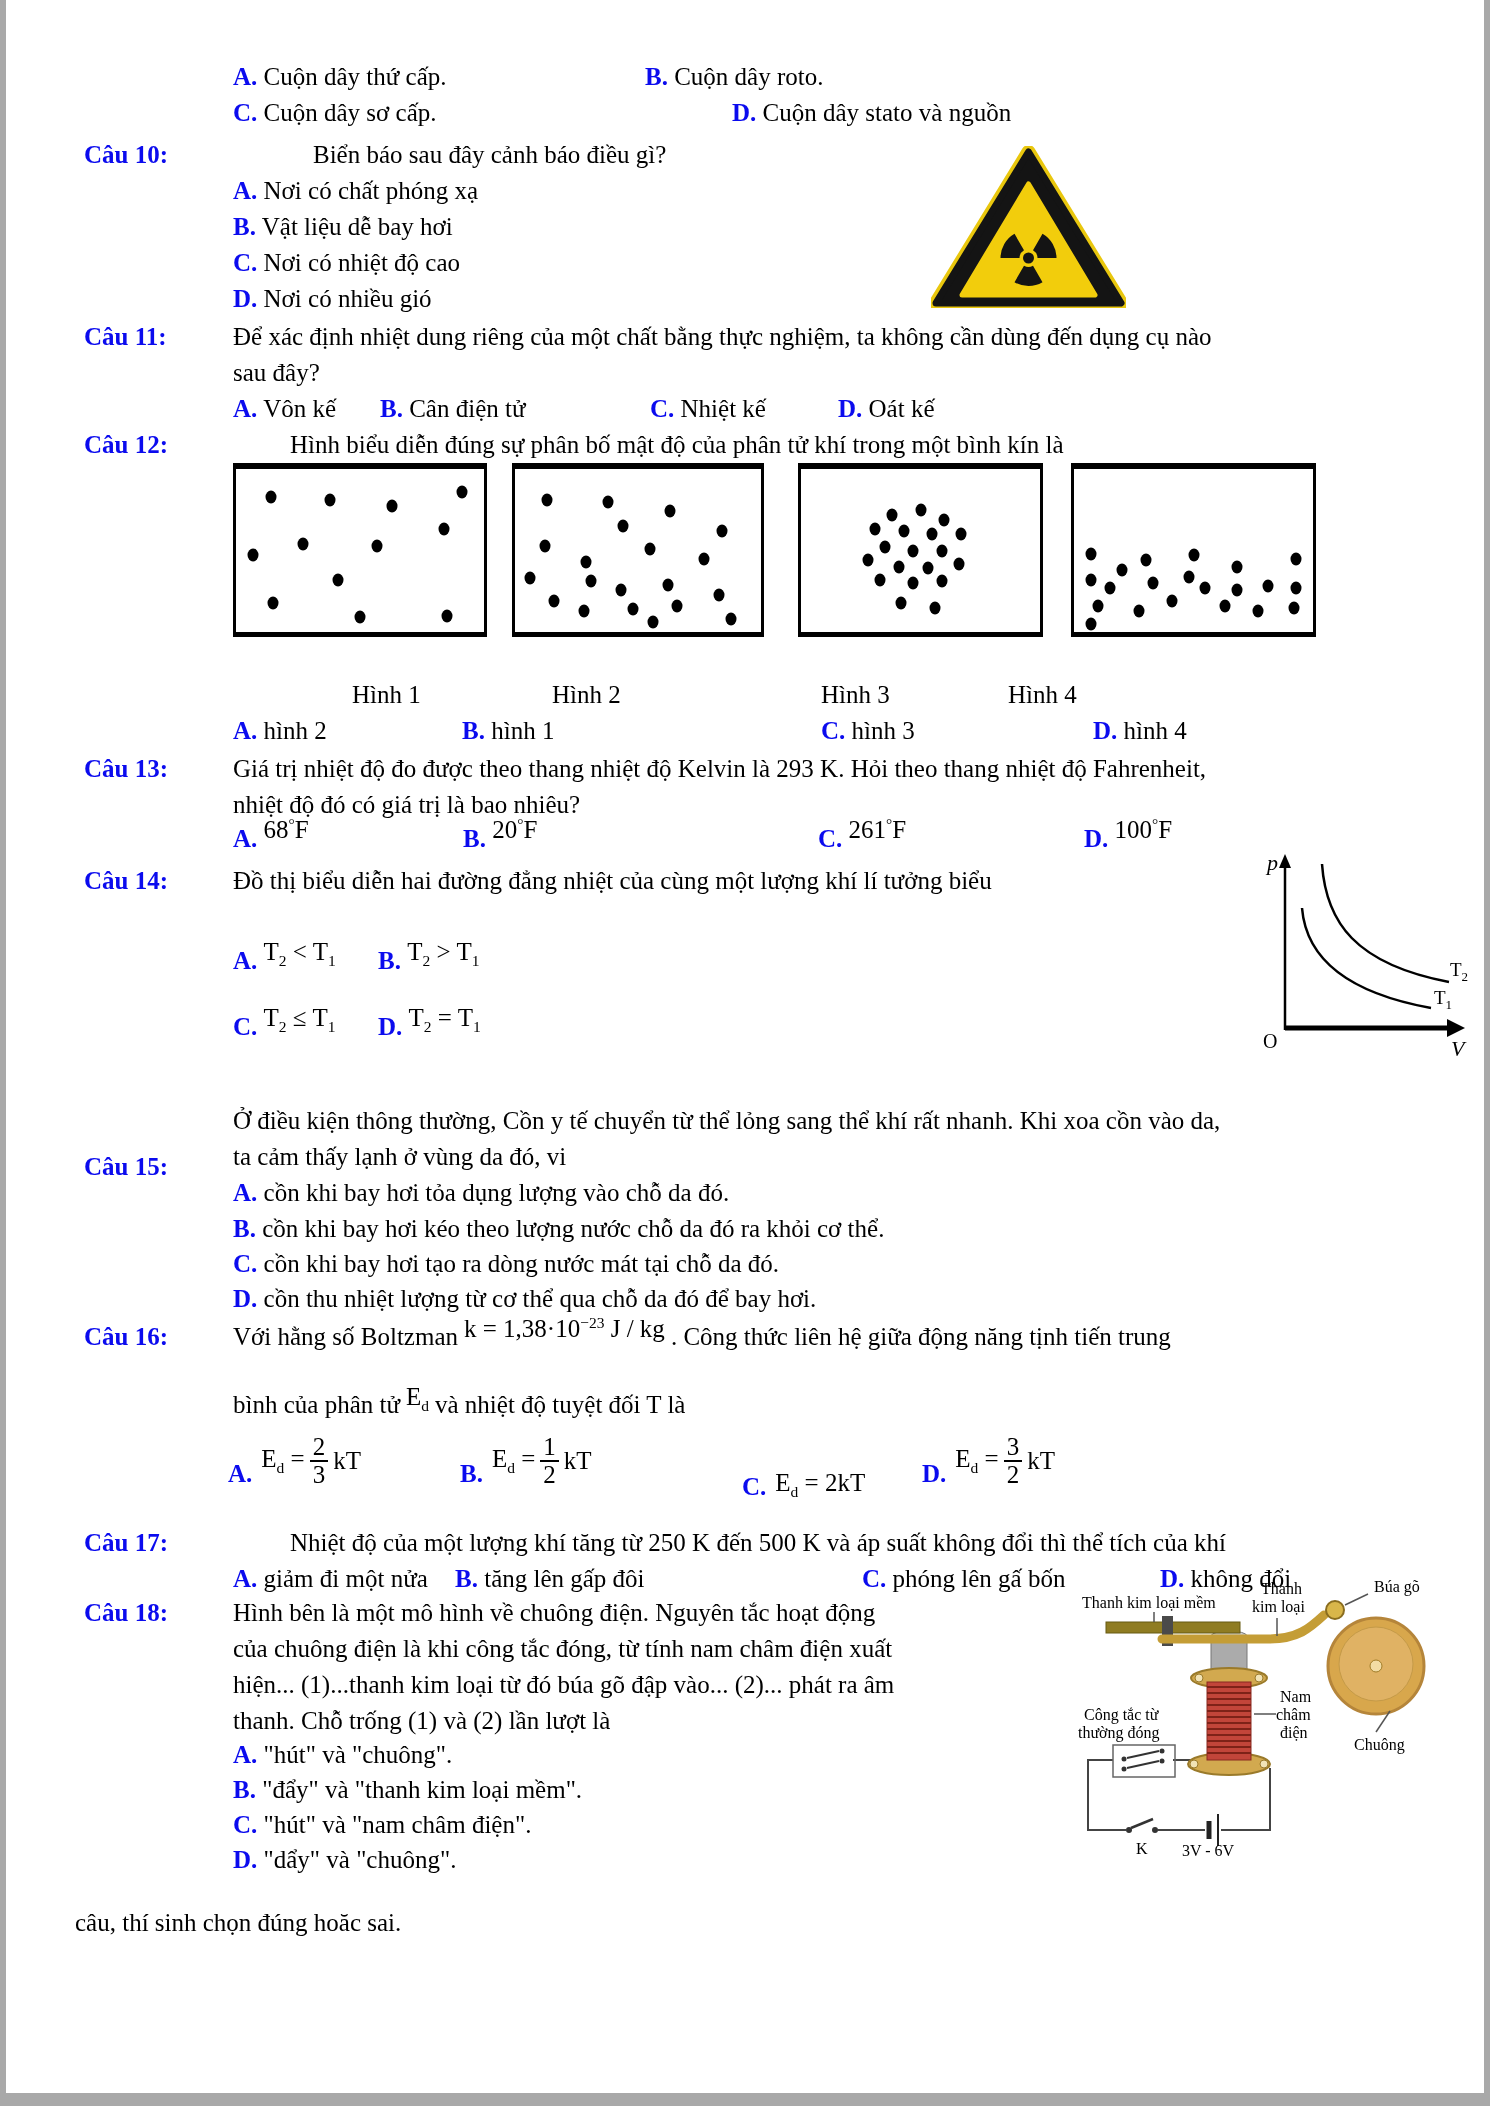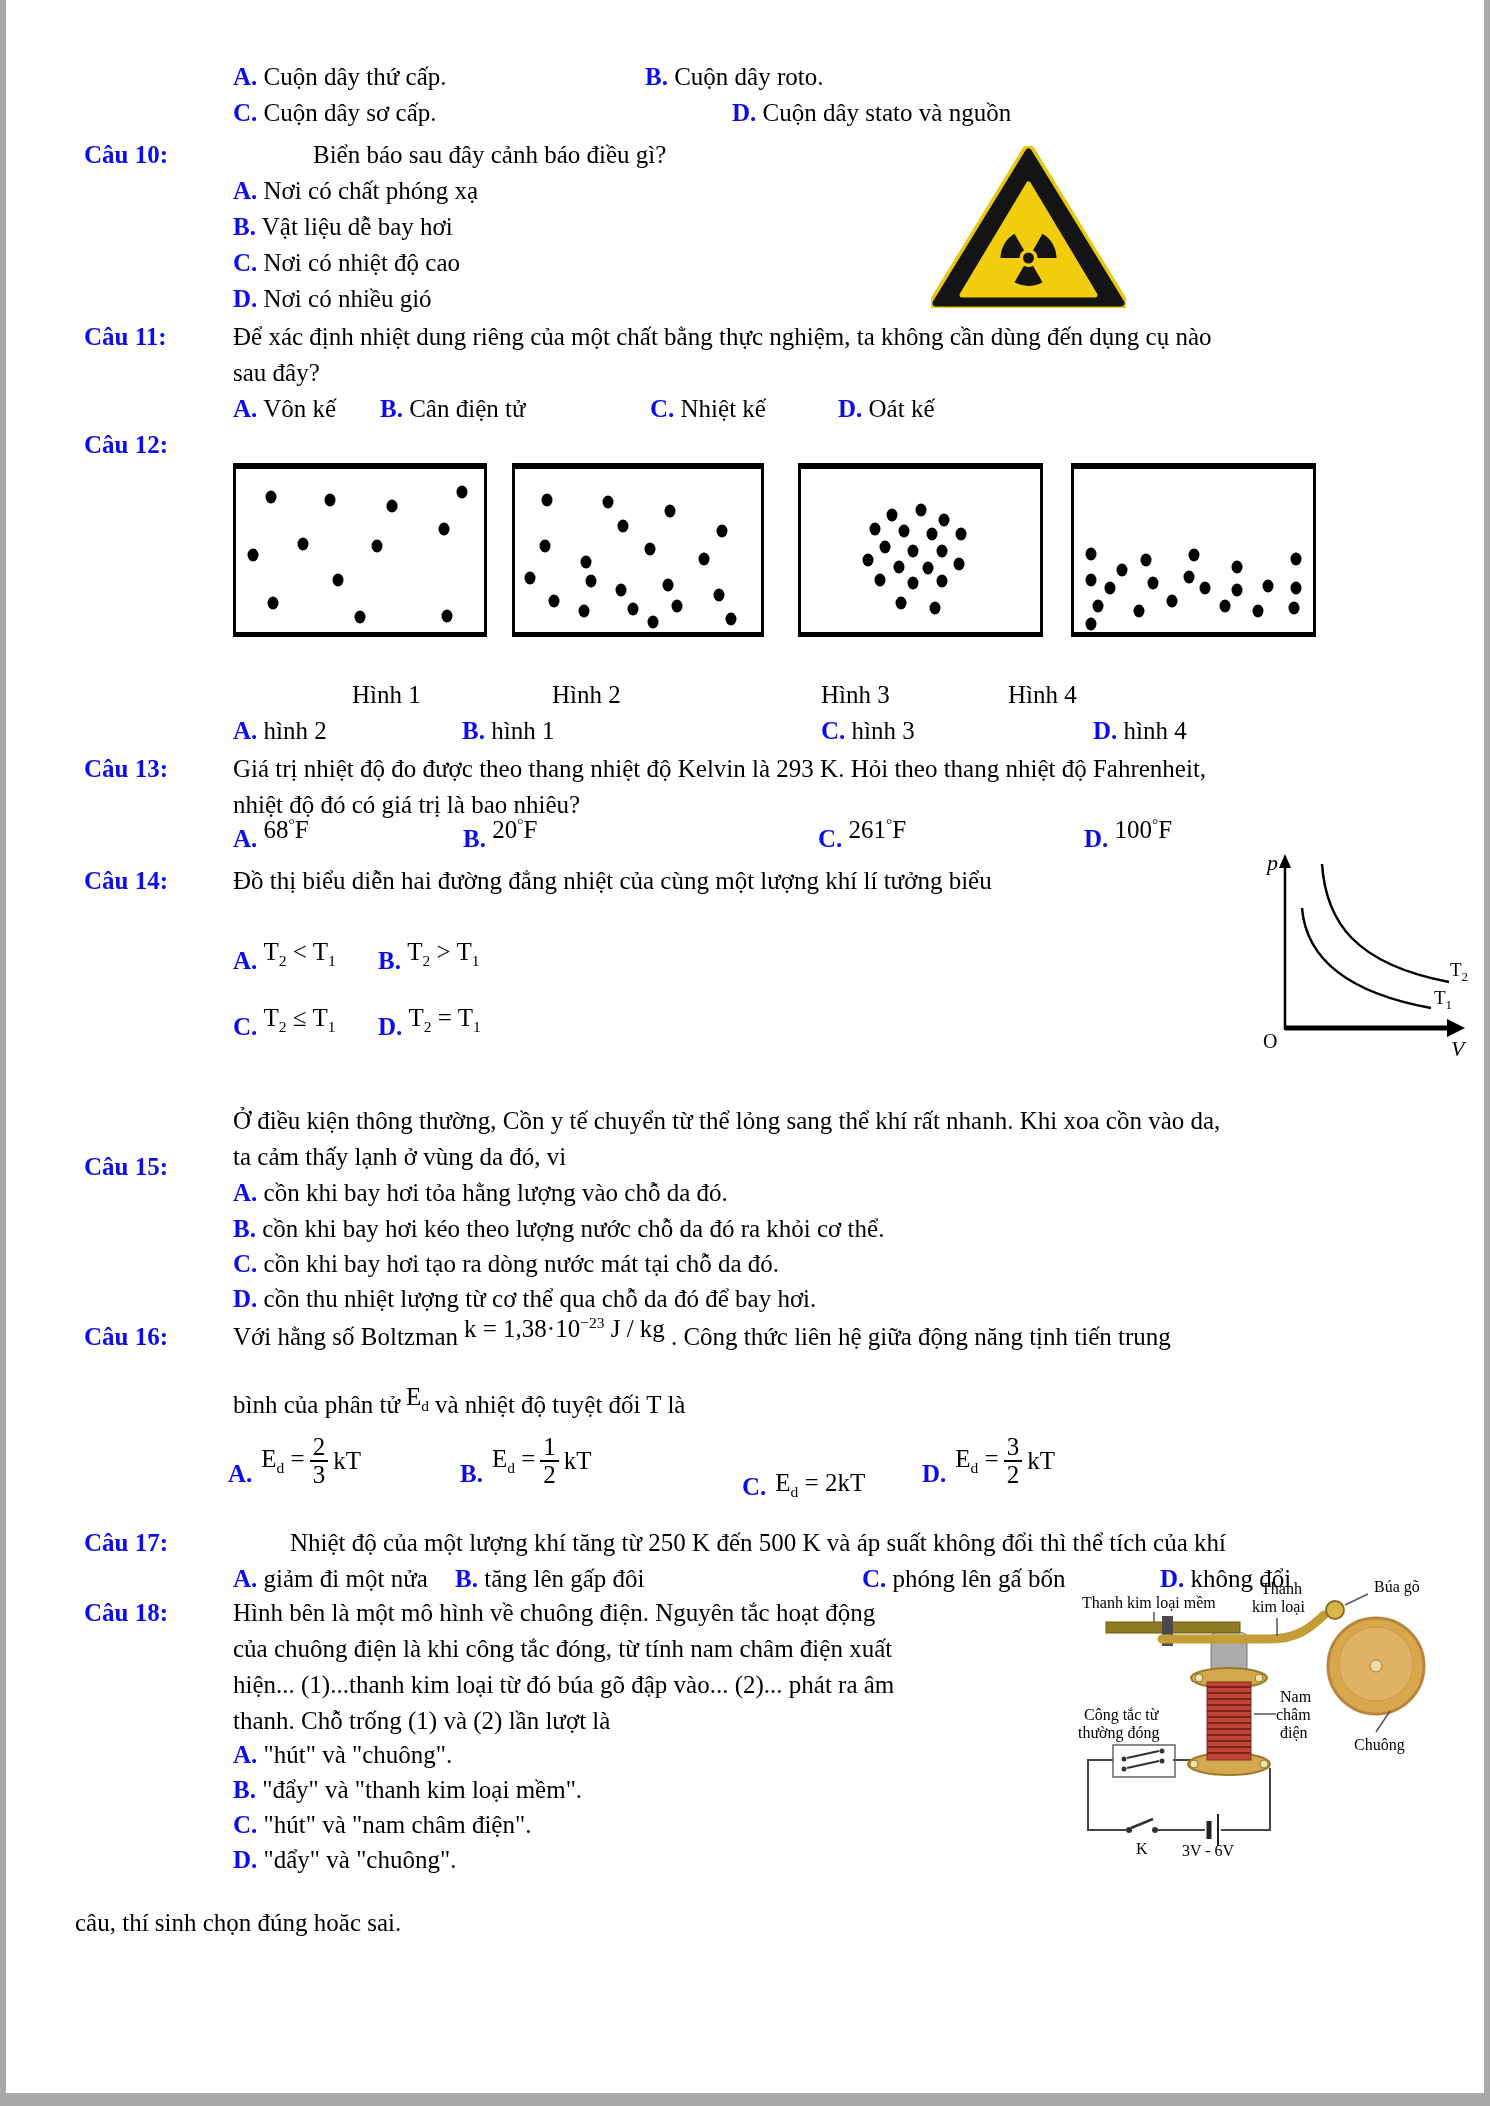--- a/index.html
+++ b/index.html
@@ -52,20 +52,21 @@
 
   <div class="t" style="left:84px;top:322px"><span class="lbl">Câu 11:</span></div>
   <div class="t" style="left:233px;top:322px">Để xác định nhiệt dung riêng của một chất bằng thực nghiệm, ta không cần dùng đến dụng cụ nào</div>
   <div class="t" style="left:233px;top:358px">sau đây?</div>
   <div class="t" style="left:233px;top:394px"><span class="ol">A.</span> <span>Vôn kế</span></div>
   <div class="t" style="left:380px;top:394px"><span class="ol">B.</span> <span>Cân điện tử</span></div>
   <div class="t" style="left:650px;top:394px"><span class="ol">C.</span> <span>Nhiệt kế</span></div>
   <div class="t" style="left:838px;top:394px"><span class="ol">D.</span> <span>Oát kế</span></div>
 
   <div class="t" style="left:84px;top:430px"><span class="lbl">Câu 12:</span></div>
+  <div class="t" style="left:290px;top:430px">Hình biểu diễn đúng sự phân bố mật độ của phân tử khí trong một bình kín là</div>
 
   <div class="gasbox" style="left:233px;top:463px;width:248px">
       <div class="dot" style="left: 14%; top: 17%;"></div>
       <div class="dot" style="left: 38%; top: 19%;"></div>
       <div class="dot" style="left: 63%; top: 23%;"></div>
       <div class="dot" style="left: 91%; top: 14%;"></div>
       <div class="dot" style="left: 84%; top: 37%;"></div>
       <div class="dot" style="left: 27%; top: 46%;"></div>
       <div class="dot" style="left: 57%; top: 47%;"></div>
       <div class="dot" style="left: 7%; top: 53%;"></div>
@@ -176,21 +177,21 @@
     <text x="42" y="20" font-size="22" font-style="italic">p</text>
     <text x="38" y="198" font-size="20">O</text>
     <text x="226" y="206" font-size="22" font-style="italic">V</text>
     <text x="225" y="126" font-size="19"><tspan>T</tspan><tspan dy="5" font-size="13">2</tspan></text>
     <text x="209" y="154" font-size="19"><tspan>T</tspan><tspan dy="5" font-size="13">1</tspan></text>
   </svg>
 
   <div class="t" style="left:84px;top:1152px"><span class="lbl">Câu 15:</span></div>
   <div class="t" style="left:233px;top:1106px">Ở điều kiện thông thường, Cồn y tế chuyển từ thể lỏng sang thể khí rất nhanh. Khi xoa cồn vào da,</div>
   <div class="t" style="left:233px;top:1142px">ta cảm thấy lạnh ở vùng da đó, vi</div>
-  <div class="t" style="left:233px;top:1178px"><span class="ol">A.</span> <span>cồn khi bay hơi tỏa hằng lượng vào chỗ da đó.</span></div>
+  <div class="t" style="left:233px;top:1178px"><span class="ol">A.</span> <span>cồn khi bay hơi tỏa dụng lượng vào chỗ da đó.</span></div>
   <div class="t" style="left:233px;top:1214px"><span class="ol">B.</span> <span>cồn khi bay hơi kéo theo lượng nước chỗ da đó ra khỏi cơ thể.</span></div>
   <div class="t" style="left:233px;top:1249px"><span class="ol">C.</span> <span>cồn khi bay hơi tạo ra dòng nước mát tại chỗ da đó.</span></div>
   <div class="t" style="left:233px;top:1284px"><span class="ol">D.</span> <span>cồn thu nhiệt lượng từ cơ thể qua chỗ da đó để bay hơi.</span></div>
 
   <div class="t" style="left:84px;top:1322px"><span class="lbl">Câu 16:</span></div>
   <div class="t" style="left:233px;top:1322px">
     <span>Với hằng số Boltzman</span><span class="raised2"><span>k = 1,38·10</span><sup>−23</sup><span> J / kg</span></span><span>. Công thức liên hệ giữa động năng tịnh tiến trung</span>
   </div>
   <div class="t" style="left:233px;top:1390px">
     <span>bình của phân tử</span><span class="raised2"><span>E</span><sub>d</sub></span><span>và nhiệt độ tuyệt đối T là</span>

